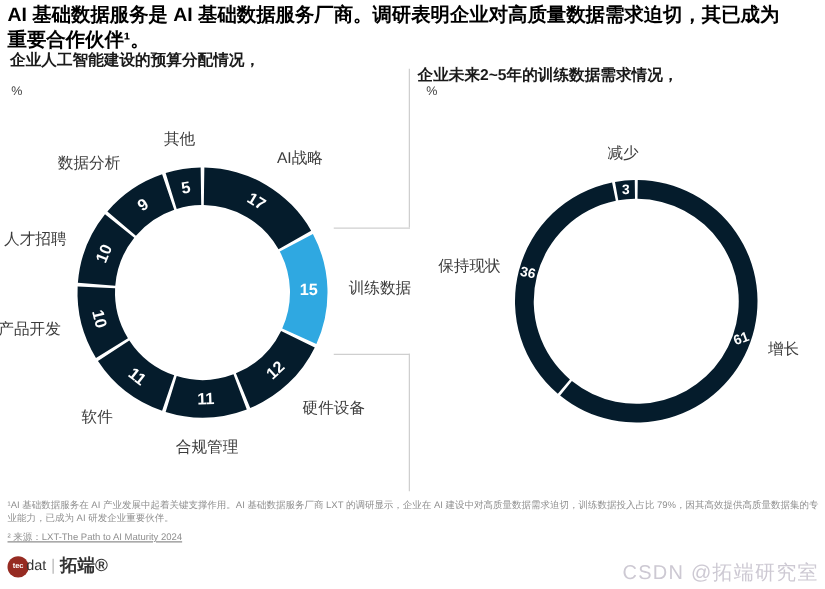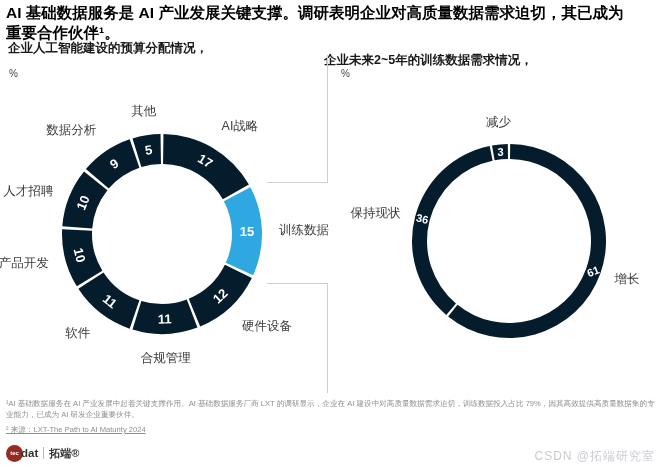--- a/index.html
+++ b/index.html
@@ -7,21 +7,21 @@
     width:660px;height:471px;position:relative;overflow:hidden;
     background:#ffffff;
     font-family:"Liberation Sans","DejaVu Sans",sans-serif;
   }
   .title{
     position:absolute;left:6px;top:3px;width:632px;
     font-size:15.5px;font-weight:700;line-height:1.3;color:#000;
   }
   .panel-title{position:absolute;font-size:12.5px;font-weight:700;color:#1a1a1a;white-space:nowrap;}
   .panel-title.left{left:8px;top:40px;}
-  .panel-title.right{left:324px;top:52px;}
+  .panel-title.right{left:334px;top:52px;}
   .unit{position:absolute;font-size:10px;color:#444;}
   .unit.left{left:9px;top:68px;}
   .unit.right{left:341px;top:68px;}
   svg.donut{position:absolute;top:55px;width:330px;height:345px;}
   #donut-0{left:0;}
   #donut-1{left:330px;}
   svg text{font-family:"Liberation Sans","DejaVu Sans",sans-serif;}
   .divline{position:absolute;background:#cfcfcf;}
   .div-v1{left:327px;top:55px;width:1px;height:127px;}
   .div-h1{left:267px;top:182px;width:61px;height:1px;}
@@ -37,32 +37,32 @@
   }
   .logo{
     position:absolute;left:6px;top:444px;height:18px;
     display:flex;align-items:center;
   }
   .logo-circle{
     width:17px;height:17px;border-radius:50%;background:#962b22;
     color:#fff;font-size:6px;font-weight:700;
     display:flex;align-items:center;justify-content:center;
   }
-  .logo-dat{font-size:11.5px;font-weight:700;color:#333;margin-left:-2px;letter-spacing:0;}
+  .logo-dat{font-size:11.5px;font-weight:400;color:#333;margin-left:-2px;letter-spacing:0;}
   .logo-sep{width:1px;height:12px;background:#b5b5b5;margin:0 5px;}
-  .logo-cn{font-size:11px;font-weight:700;color:#333;}
+  .logo-cn{font-size:14px;font-weight:700;color:#333;}
   .watermark{
     position:absolute;right:5px;top:448px;
-    font-size:12px;color:#cdc9d3;letter-spacing:1px;
+    font-size:16px;color:#cdc9d3;letter-spacing:1px;
   }
 </style>
 </head>
 <body>
 
-<div class="title">AI 基础数据服务是 AI 产业发展关键支撑。调研表明企业对高质量数据需求迫切，其已成为重要合作伙伴¹。</div>
+<div class="title">AI 基础数据服务是 AI 基础数据服务厂商。调研表明企业对高质量数据需求迫切，其已成为重要合作伙伴¹。</div>
 
 <div class="panel-title left">企业人工智能建设的预算分配情况，</div>
 <div class="unit left">%</div>
 
 <div class="panel-title right">企业未来2~5年的训练数据需求情况，</div>
 <div class="unit right">%</div>
 
 <svg id="donut-0" class="donut" viewBox="0 0 330 345">
     <path d="M163.48 79.01A100 100 0 0 1 248.91 129.53L222.83 144.37A70 70 0 0 0 163.04 109.01Z" fill="#051c2c"></path>
     <text x="205.26852033878157" y="105.83692770466479" fill="#ffffff" font-size="13" font-weight="600" text-anchor="middle" dominant-baseline="central" transform="rotate(31 205.26852033878157 105.83692770466479)">17</text>

